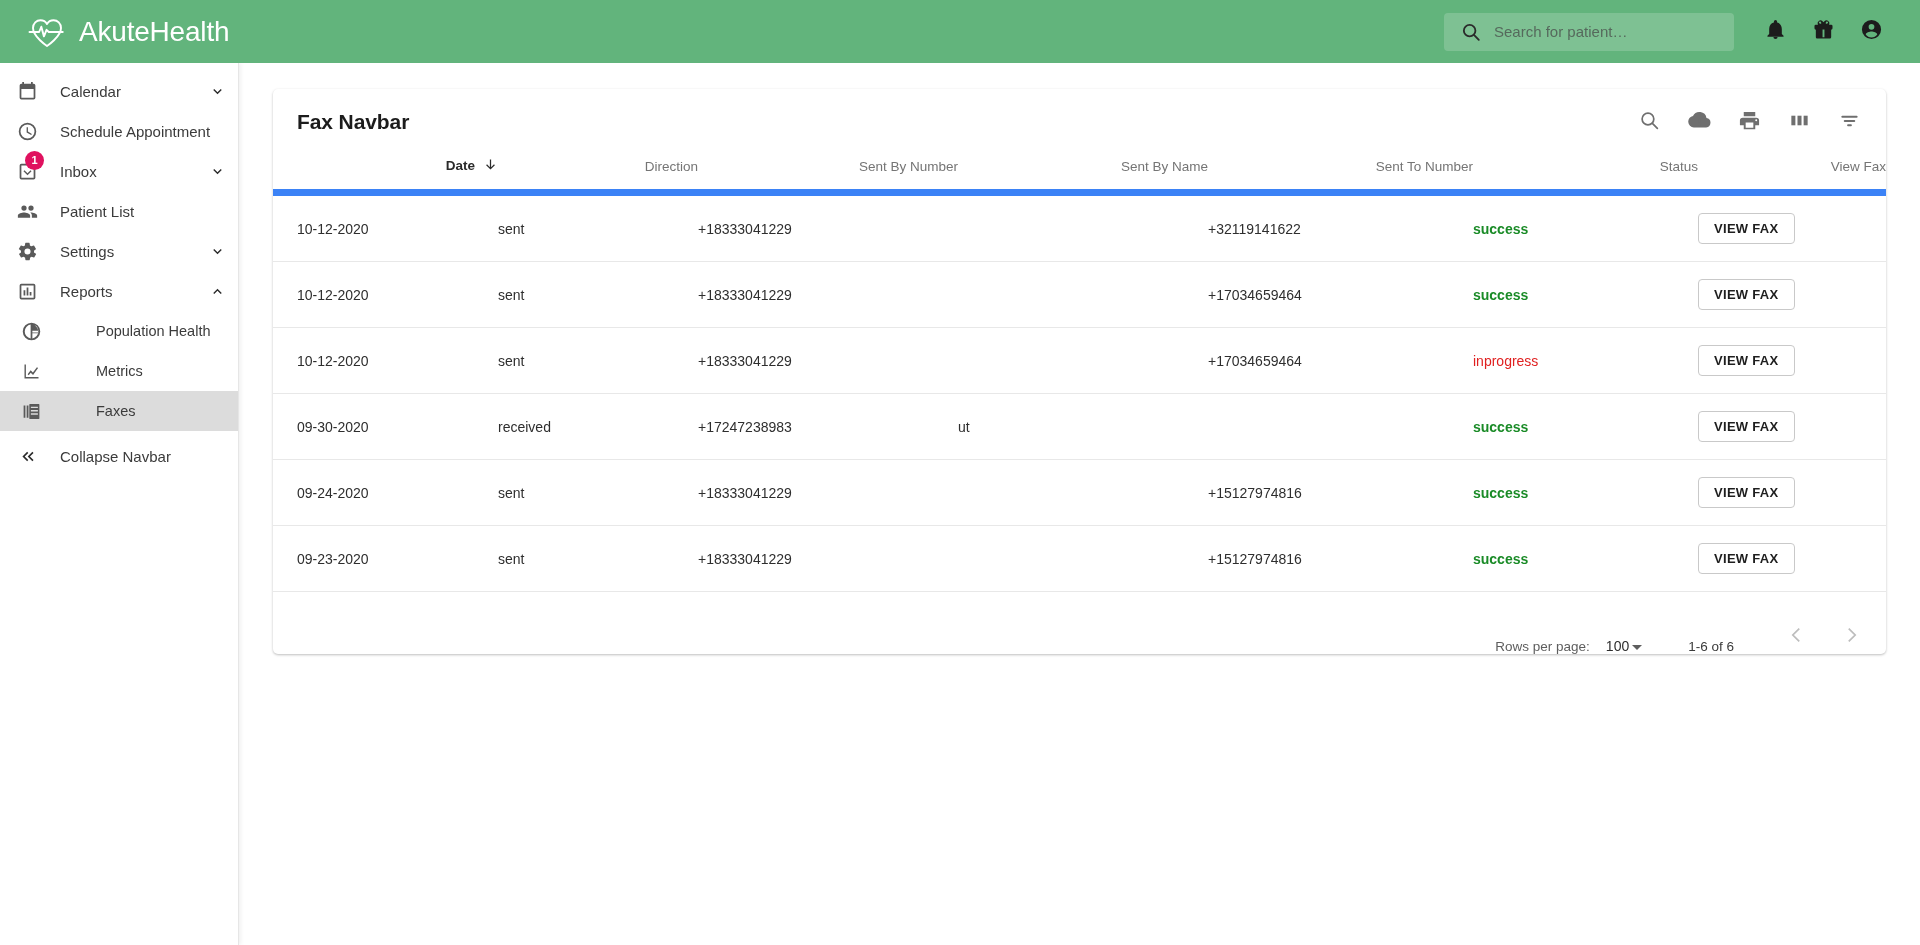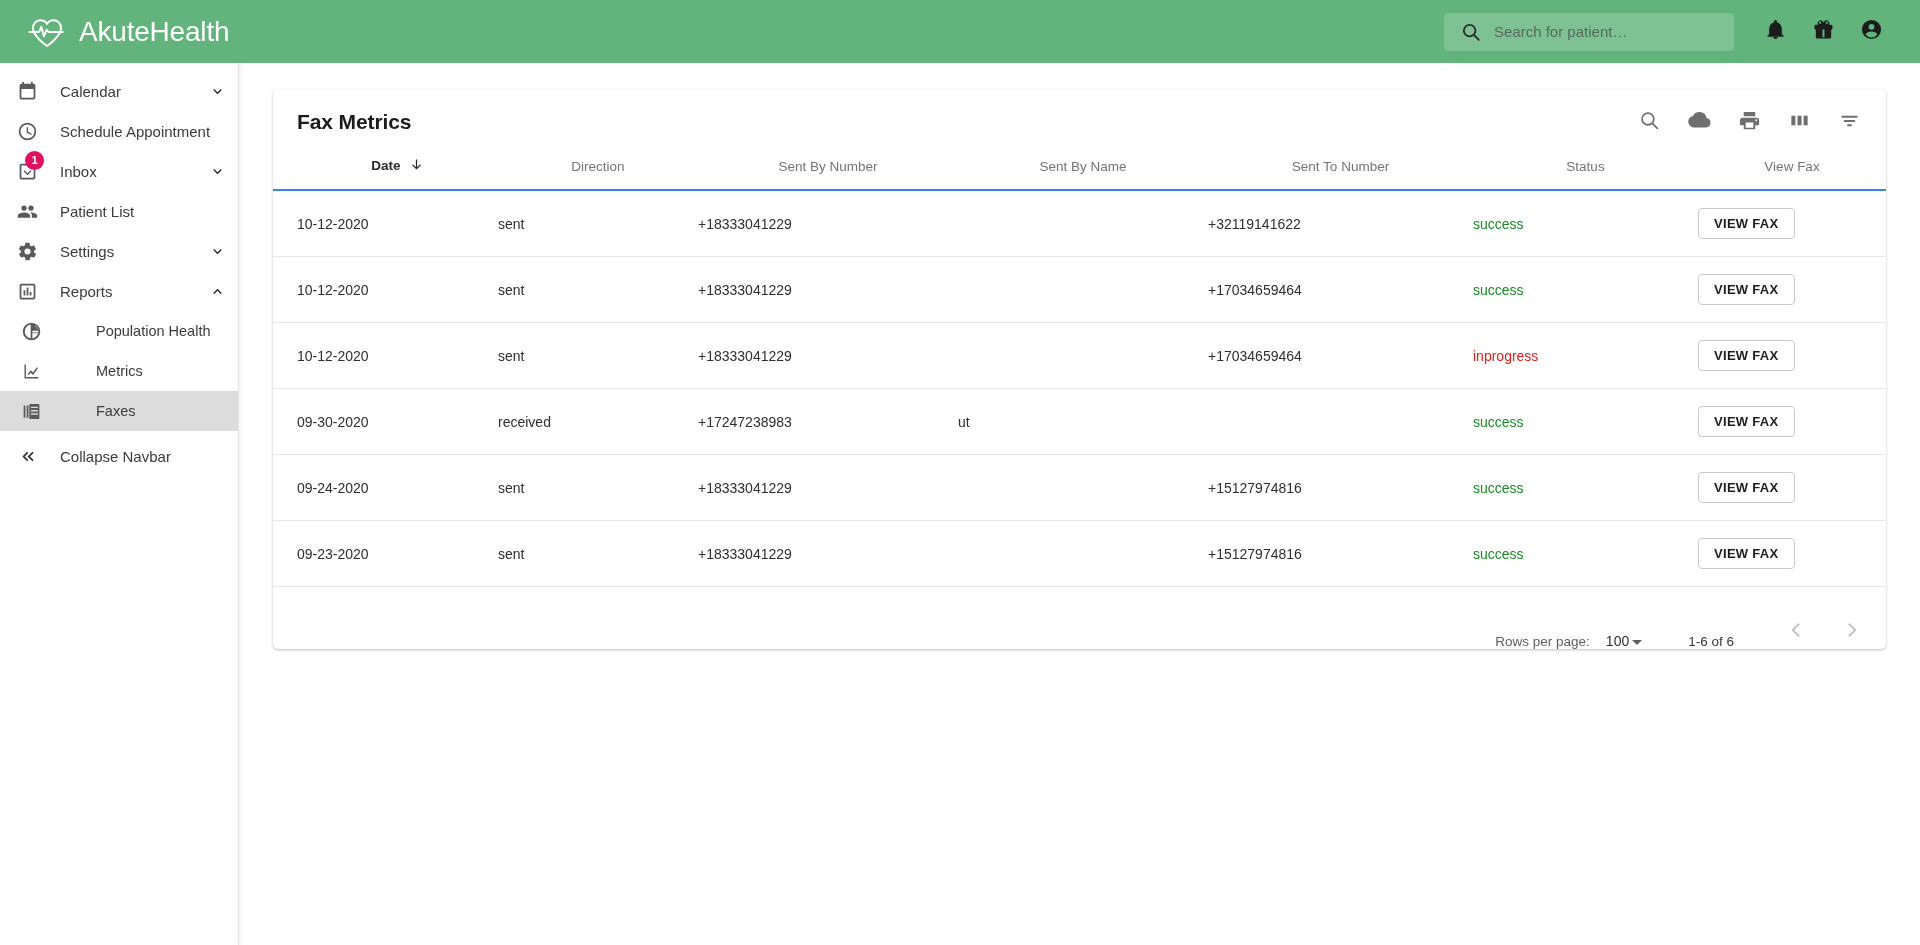--- a/index.html
+++ b/index.html
@@ -122,44 +122,44 @@
   .card-tools { margin-left: auto; display: flex; align-items: center; gap: 24px; }
   .tool-btn {
     width: 26px; height: 26px; cursor: pointer;
     display: flex; align-items: center; justify-content: center;
   }
   .tool-btn svg { width: 23px; height: 23px; fill: #6f6f6f; }
 
   
   table { width: 100%; border-collapse: collapse; table-layout: fixed; }
   thead th {
-    text-align: center;
+    text-align: right;
     font-size: 13.5px; font-weight: 400; color: #757575;
     padding: 8px 0 14px 0;
-    border-bottom: 2px solid #3b82f6;
+    border-bottom: 7px solid #3b82f6;
     vertical-align: middle;
   }
   thead th.sorted { color: #2b2b2b; font-weight: 700; }
   .sort-arrow { display: inline-block; margin-left: 8px; vertical-align: -2px; }
   .sort-arrow svg { width: 15px; height: 15px; fill: #2b2b2b; }
   tbody td {
     font-size: 14px; color: #2e2e2e;
     padding: 17px 0;
     border-bottom: 1px solid #e8e8e8;
     vertical-align: middle;
   }
   .col-date    { width: 225px; padding-left: 24px !important; }
   .col-dir     { width: 200px; }
   .col-sbn     { width: 260px; }
   .col-sbna    { width: 250px; }
   .col-stn     { width: 265px; }
   .col-status  { width: 225px; }
   .col-view    { width: auto; }
   thead th.col-date { padding-left: 24px; }
-  .status-success   { color: #1a8b27; }
+  .status-success   { color: #1a8b27; font-weight: bold; }
   .status-inprogress{ color: #e02020; }
   .view-btn {
     display: inline-flex; align-items: center; justify-content: center;
     height: 31px; padding: 0 15px;
     border: 1px solid #c9c9c9; border-radius: 4px;
     background: #ffffff; cursor: pointer;
     font-family: "Liberation Sans", sans-serif;
     font-size: 13px; font-weight: 700; color: #1e1e1e;
     letter-spacing: 0.3px;
   }
@@ -350,21 +350,21 @@
         </svg>
       </span>
       <span class="nav-label">Collapse Navbar</span>
     </div>
   </div>
 
   <div class="main">
     <div class="card">
 
       <div class="card-head">
-        <div class="card-title">Fax Metrics</div>
+        <div class="card-title">Fax Navbar</div>
         <div class="card-tools">
 
           <div class="tool-btn">
             <span>
               <svg viewBox="0 0 24 24" xmlns="http://www.w3.org/2000/svg">
                 <circle cx="10.4" cy="10.4" r="6.1" fill="none" stroke="#6f6f6f" stroke-width="1.8"></circle>
                 <line x1="15" y1="15" x2="20.2" y2="20.2" stroke="#6f6f6f" stroke-width="1.8" stroke-linecap="round"></line>
               </svg>
             </span>
           </div>

